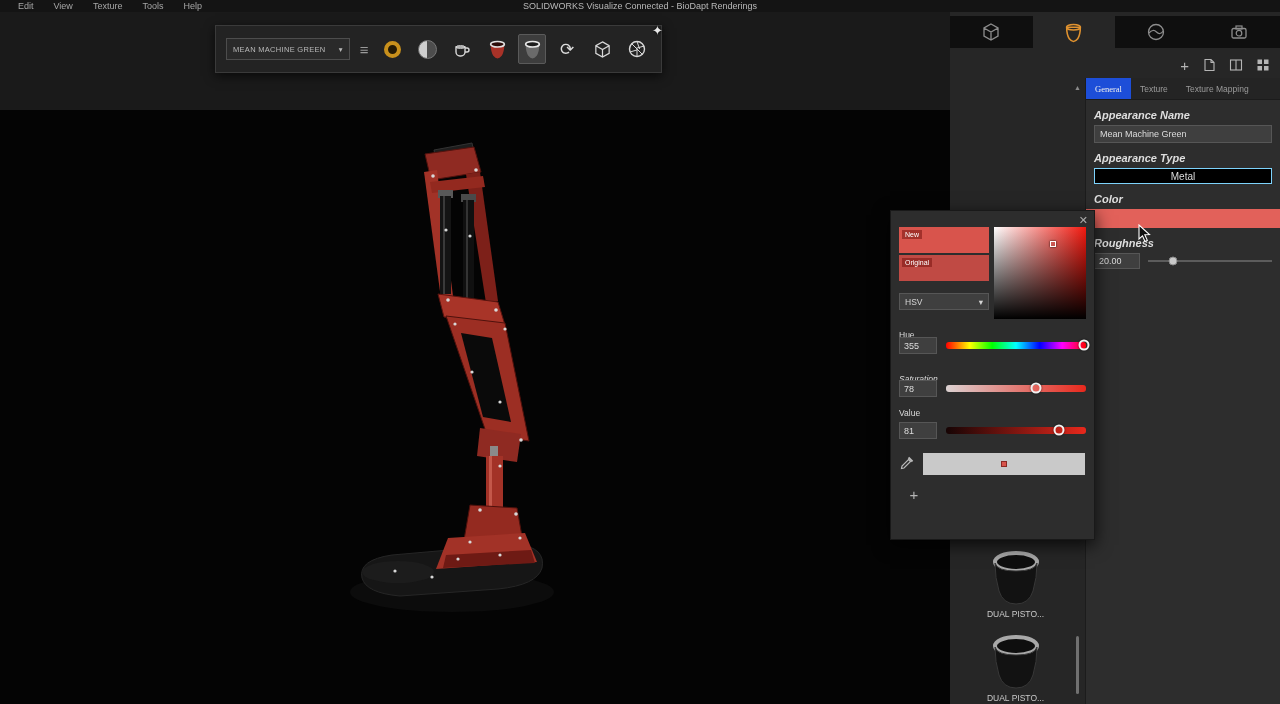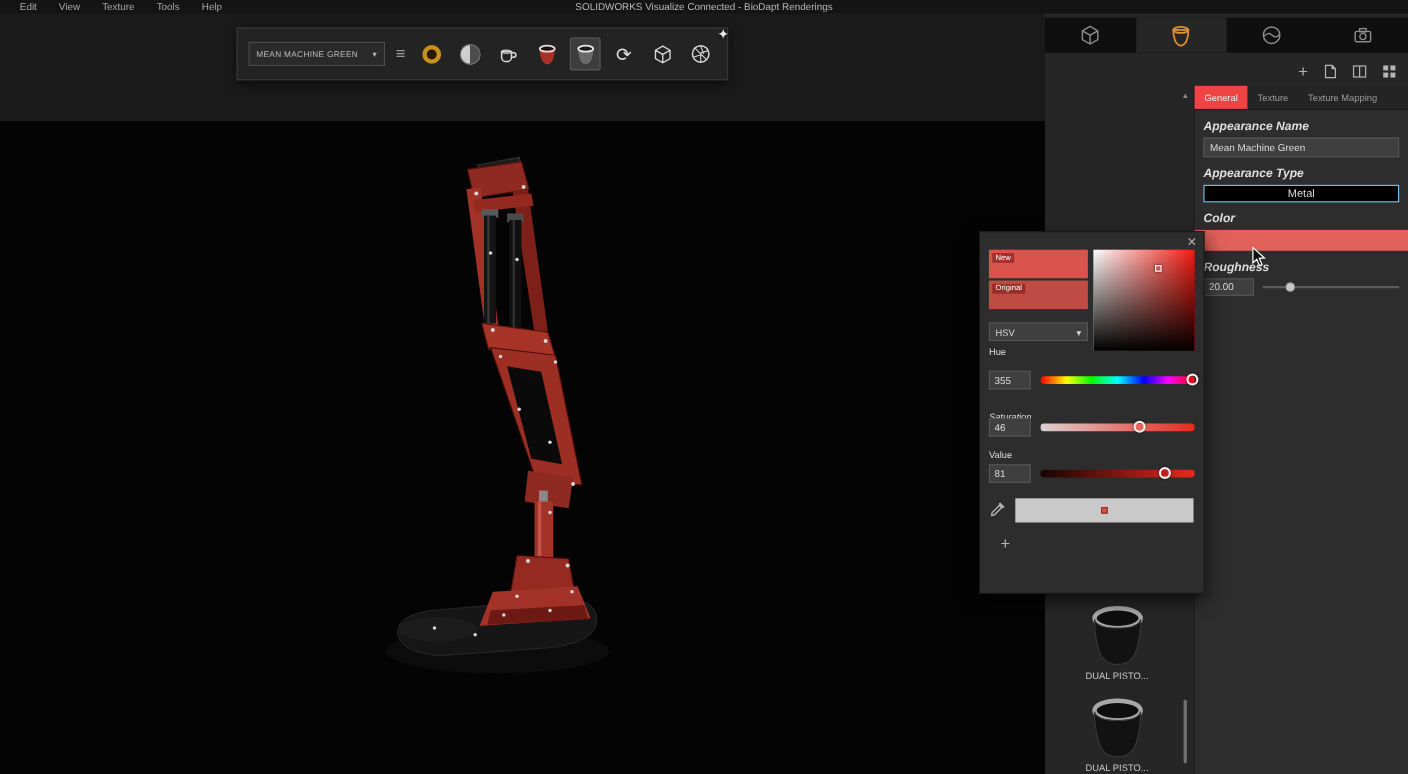--- a/index.html
+++ b/index.html
@@ -49,21 +49,21 @@
 
   .lib-item { position:absolute; left:0; width:131px; text-align:center; }
   .lib-item .thumb-clip { display:block; margin:0 auto; overflow:hidden; }
   .lib-label { display:block; color:#c9c9c9; font-size:8.5px; margin-top:1px;}
   .scroll-up { position:absolute; right:4px; top:6px; color:#8a8a8a; font-size:7px;}
   .scrollbar-thumb { position:absolute; right:6px; top:558px; width:3px; height:58px; background:#707070; border-radius:2px;}
 
   .props-tabs { display:flex; align-items:stretch; height:22px; background:#242424;
     border-bottom:1px solid #1b1b1b; font-size:8.5px; }
   .ptab2 { display:flex; align-items:center; padding:0 9px; color:#9a9a9a; }
-  .ptab2.selected { background:#ef4444; color:#efefef; }
+  .ptab2.selected { background:#1d4ed8; color:#efefef;font-family:Liberation Serif, serif; }
   .prop-label { font-size:11px; font-weight:bold; color:#dedede; margin:9px 8px 4px 8px;font-style:italic;}
   .prop-input { margin:0 8px; height:18px; background:#3f3f3f; border:1px solid #565656;
     color:#dcdcdc; font-size:9px; display:flex; align-items:center; padding:0 5px;}
   .prop-dd { margin:0 8px; height:16px; background:#000000; color:#dcdcdc; font-size:10px;
     display:flex; align-items:center; justify-content:center; border:1px solid #7dd3fc;}
   .color-bar { height:19px; margin-top:3px; }
   .rough-row { display:flex; align-items:center; gap:8px; margin:2px 8px 0 8px; }
   .rough-input { width:46px; height:16px; background:#3f3f3f; border:1px solid #565656;
     color:#dcdcdc; font-size:9px; display:flex; align-items:center; padding:0 4px; flex:none;}
   .slider { position:relative; flex:1; height:16px; }
@@ -355,29 +355,29 @@
 
     <div class="cp-select">
       <span>HSV</span>
       <span>▾</span>
     </div>
 
     <div class="cp-grad">
       <div class="sv-sel" style="left: 64%; top: 19%;"></div>
     </div>
 
-    <div class="cp-label" style="top:104px;">Hue</div>
+    <div class="cp-label" style="top:119px;">Hue</div>
     <div class="cp-num" style="top:126px;">355</div>
     <div class="cp-slider" style="top:126px;">
       <div class="track track-hue"></div>
       <div class="handle" style="left: 98.6111%;"></div>
     </div>
 
     <div class="cp-label" style="top:163px;font-style:italic;">Saturation</div>
-    <div class="cp-num" style="top:169px;">46</div>
+    <div class="cp-num" style="top:169px;">78</div>
     <div class="cp-slider" style="top:169px;">
       <div class="track track-sat"></div>
       <div class="handle" style="left: 64%;"></div>
     </div>
 
     <div class="cp-label" style="top:197px;">Value</div>
     <div class="cp-num" style="top:211px;">81</div>
     <div class="cp-slider" style="top:211px;">
       <div class="track track-val"></div>
       <div class="handle" style="left: 81%;"></div>

